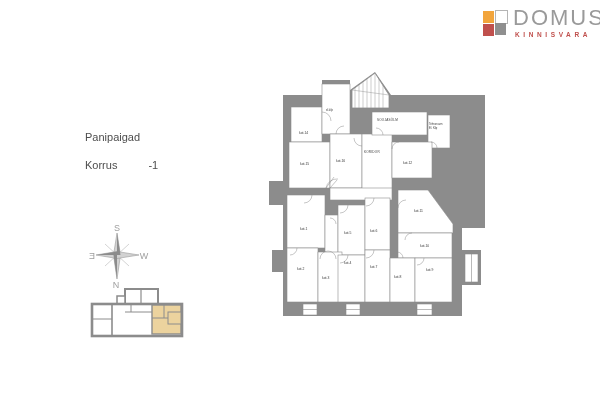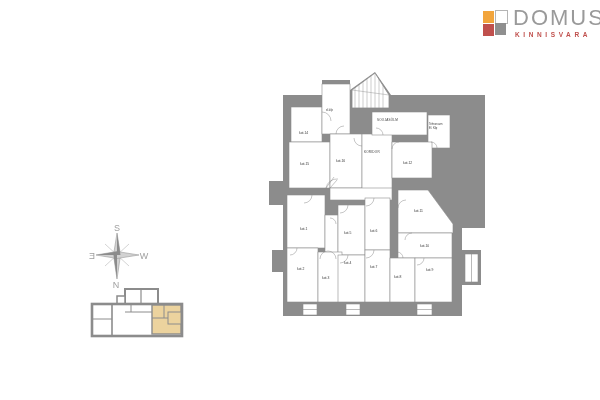--- a/index.html
+++ b/index.html
@@ -39,20 +39,27 @@
       <div class="sq sq-tr"></div>
       <div class="sq sq-bl"></div>
       <div class="sq sq-br"></div>
     </div>
     <div class="logo-text">
       <div class="logo-name">DOMUS</div>
       <div class="logo-sub">KINNISVARA</div>
     </div>
   </div>
 
+  <div class="info">
+    <div>Panipaigad</div>
+    <div class="info-row2">
+      <span>Korrus</span>
+      <span class="floor-value">-1</span>
+    </div>
+  </div>
 
   <svg class="pane" style="left:86px;top:218px" width="72" height="76" viewBox="86 218 72 76">
     <line x1="117" y1="255" x2="105" y2="244" stroke="#c2c2c2" stroke-width="0.7"></line>
     <line x1="117" y1="255" x2="129" y2="244" stroke="#c2c2c2" stroke-width="0.7"></line>
     <line x1="117" y1="255" x2="105" y2="266" stroke="#c2c2c2" stroke-width="0.7"></line>
     <line x1="117" y1="255" x2="129" y2="266" stroke="#c2c2c2" stroke-width="0.7"></line>
     <polygon points="117,233 120.5,255 117,279 113.5,255" fill="#d2d2d2" stroke="#9a9a9a" stroke-width="0.6"></polygon>
     <polygon points="96,255 117,251.5 139,255 117,258.5" fill="#d2d2d2" stroke="#9a9a9a" stroke-width="0.6"></polygon>
     <polygon points="117,233 120.5,255 117,255" fill="#8c8c8c"></polygon>
     <polygon points="96,255 117,251.5 117,255" fill="#8c8c8c"></polygon>

